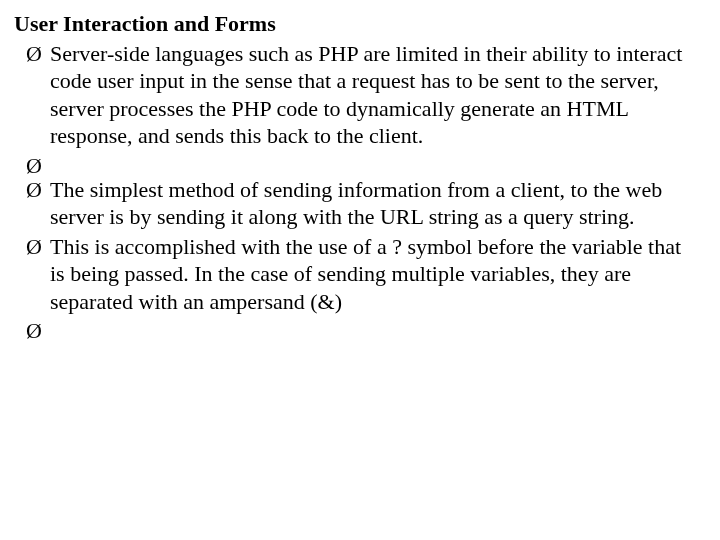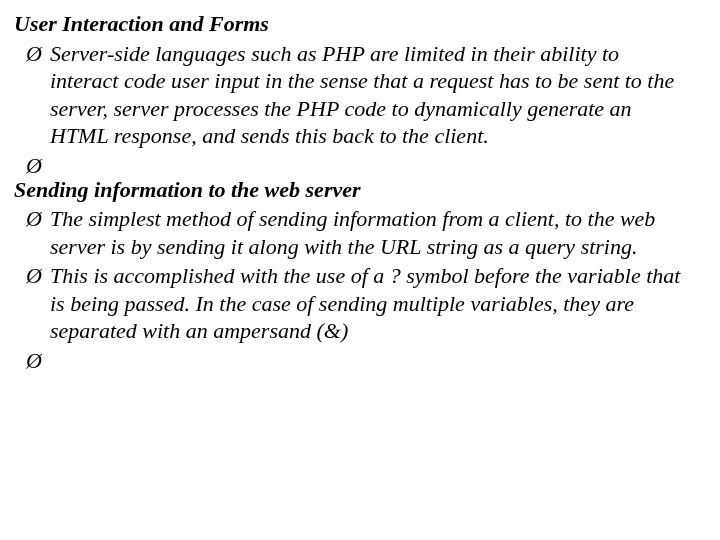--- a/index.html
+++ b/index.html
@@ -9,21 +9,20 @@
     height: 540px;
     background: #ffffff;
     font-family: "Times New Roman", Times, serif;
     font-size: 22px;
     line-height: 1.25;
     color: #000000;
   }
   .slide {
     box-sizing: border-box;
     padding: 10px 30px 14px 14px;
-    font-style: italic;
   }
   .section-heading {
     font-weight: bold;
     margin: 0 0 2px 0;
   }
   .section-gap {
     height: 24px;
   }
   ul.bullets {
     list-style: none;
@@ -53,21 +52,20 @@
       <span class="marker">Ø</span>
       <span>Server-side languages such as PHP are limited in their ability to interact code user input in the sense that a request has to be sent to the server, server processes the PHP code to dynamically generate an HTML response, and sends this back to the client.</span>
     </li>
     <li>
       <span class="marker">Ø</span>
     </li>
   </ul>
 
   <div class="section-gap"></div>
 
-  <div class="section-heading">Sending information to the web server</div>
 
   <ul class="bullets">
     <li>
       <span class="marker">Ø</span>
       <span>The simplest method of sending information from a client, to the web server is by sending it along with the URL string as a query string.</span>
     </li>
     <li>
       <span class="marker">Ø</span>
       <span>This is accomplished with the use of a ? symbol before the variable that is being passed. In the case of sending multiple variables, they are separated with an ampersand (&amp;)</span>
     </li>

